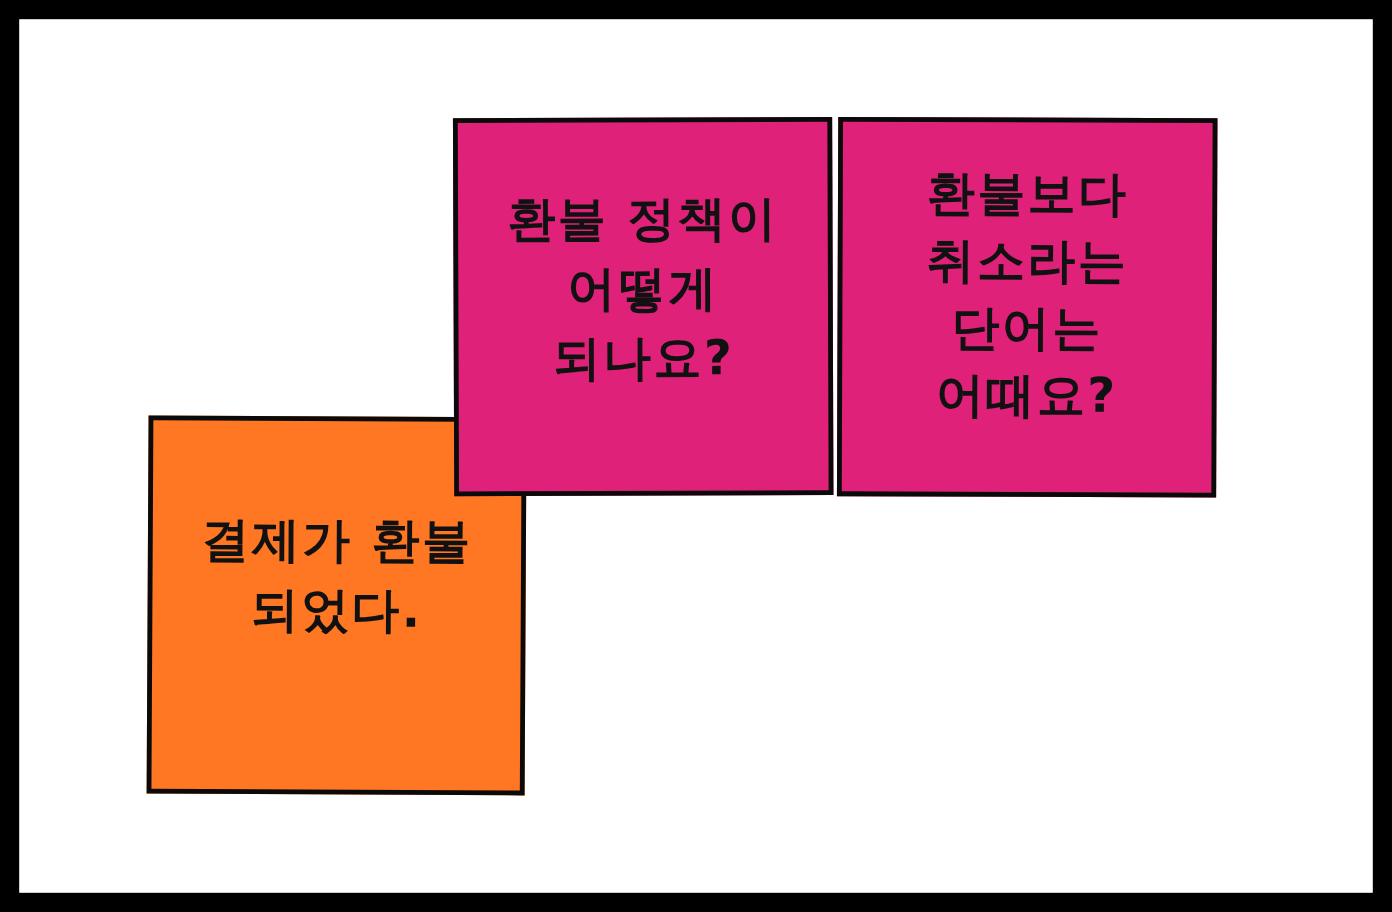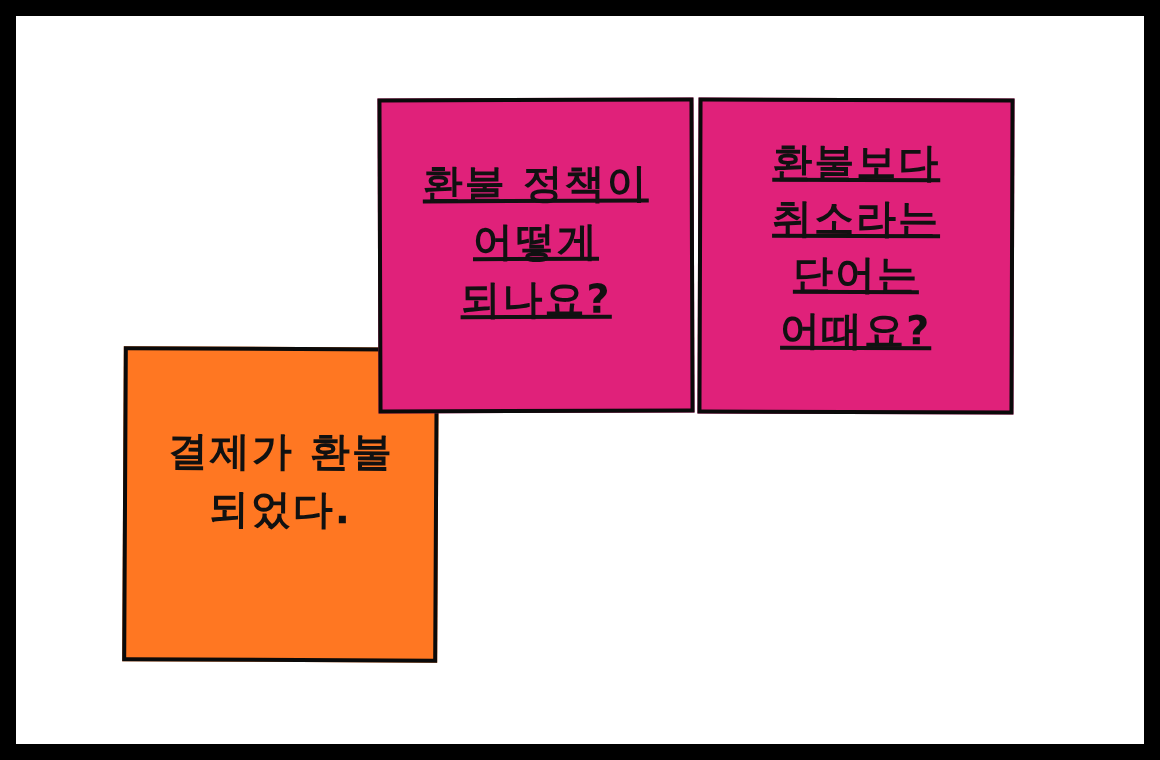--- a/index.html
+++ b/index.html
@@ -28,27 +28,27 @@
       left: 107px; top: 331px; width: 315px; height: 315px;
       transform: rotate(0.3deg);
       z-index: 1;
     }
     .note-orange .text { margin-top: -50px; }
     .note-pink1 {
       left: 362px; top: 82px; width: 316px; height: 315px;
       transform: rotate(-0.2deg);
       z-index: 2;
     }
-    .note-pink1 .text { margin-top: -30px; text-decoration: underline; }
+    .note-pink1 .text { margin-top: -30px; }
     .note-pink2 {
       left: 682px; top: 82px; width: 316px; height: 316px;
       transform: rotate(0.2deg);
       z-index: 2;
     }
-    .note-pink2 .text { line-height: 1.4; margin-top: -20px; text-decoration: underline; }
+    .note-pink2 .text { line-height: 1.4; margin-top: -20px; }
   </style>
 </head>
 <body>
 
 <div class="canvas">
   <div class="note note-orange" style="background: rgb(255, 119, 34);">
     <div class="text">결제가 환불
 되었다.</div>
   </div>
   <div class="note note-pink1" style="background: rgb(224, 33, 122);">

